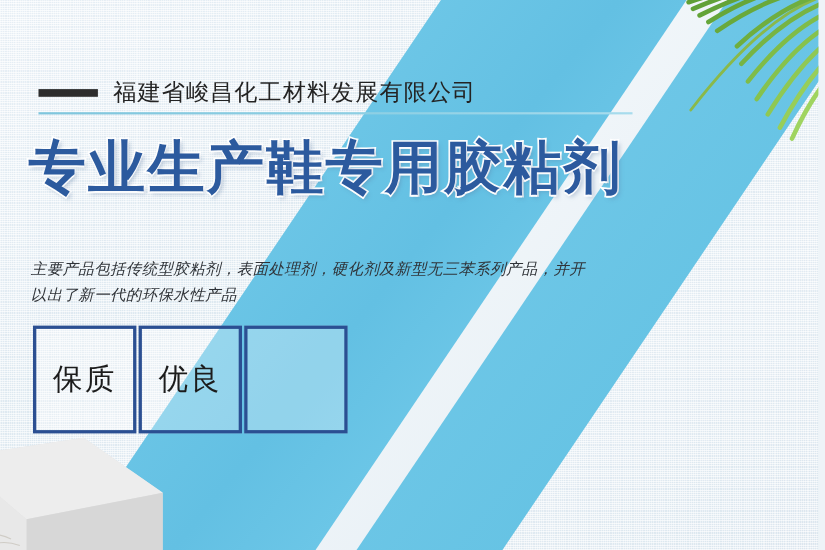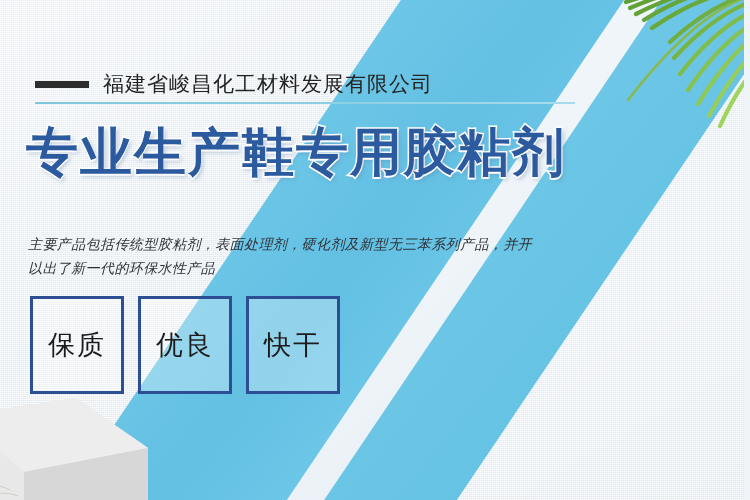--- a/index.html
+++ b/index.html
@@ -68,21 +68,21 @@
     transform:scaleX(1.0);
   }
   #subhead{
     position:absolute;left:30px;top:192px;
     font-size:25px;color:#4a4f56;letter-spacing:2px;white-space:nowrap;
   }
   #desc{
     position:absolute;left:28px;top:232px;width:510px;
     font-size:14px;line-height:24px;color:#2f3338;letter-spacing:.4px;font-style:italic;
   }
-  #features{position:absolute;left:30px;top:296px;display:flex;gap:14px;}
+  #features{position:absolute;left:30px;top:296px;display:flex;gap:2px;}
   .feature-box{
     width:88px;height:92px;border:3px solid #2b4f92;
     background:rgba(255,255,255,.30);
     display:flex;flex-direction:column;align-items:center;justify-content:center;
     line-height:1.05;
   }
   .feature-box span{
     font-size:27px;color:#1c1c1c;letter-spacing:2px;font-weight:400;
   }
 </style>
@@ -147,19 +147,18 @@
 
       <div class="feature-box">
         <span>保质</span>
       </div>
 
       <div class="feature-box">
         <span>优良</span>
       </div>
 
       <div class="feature-box">
-        <span>快干</span>
       </div>
 
     </div>
 
   </div>
 </div>
 
 </body></html>

